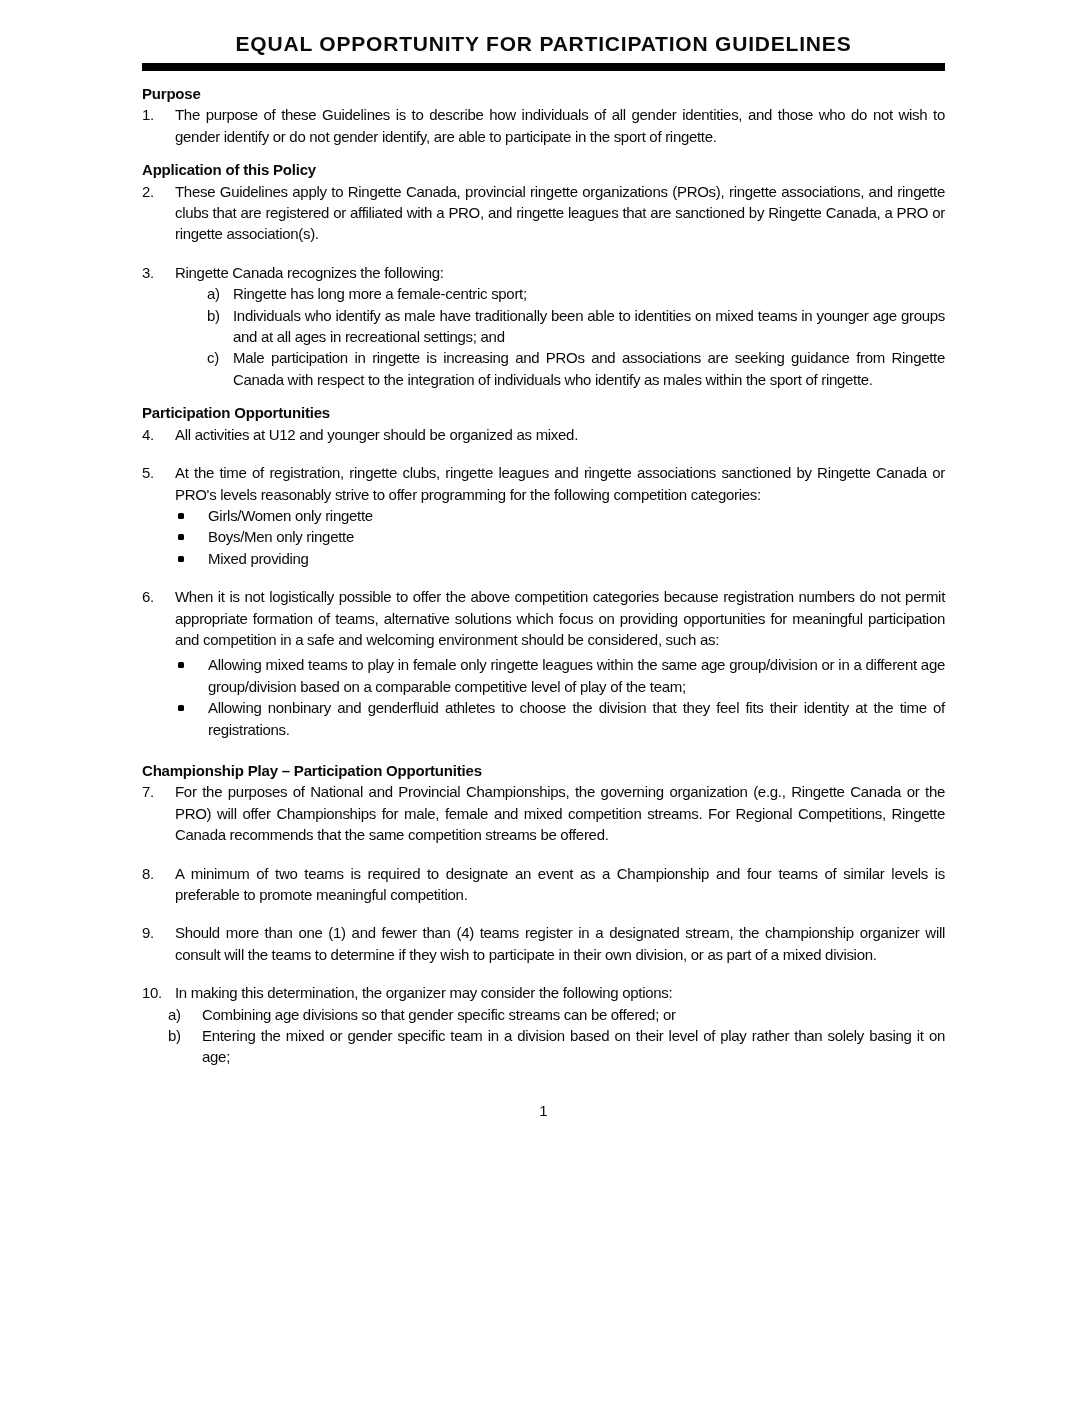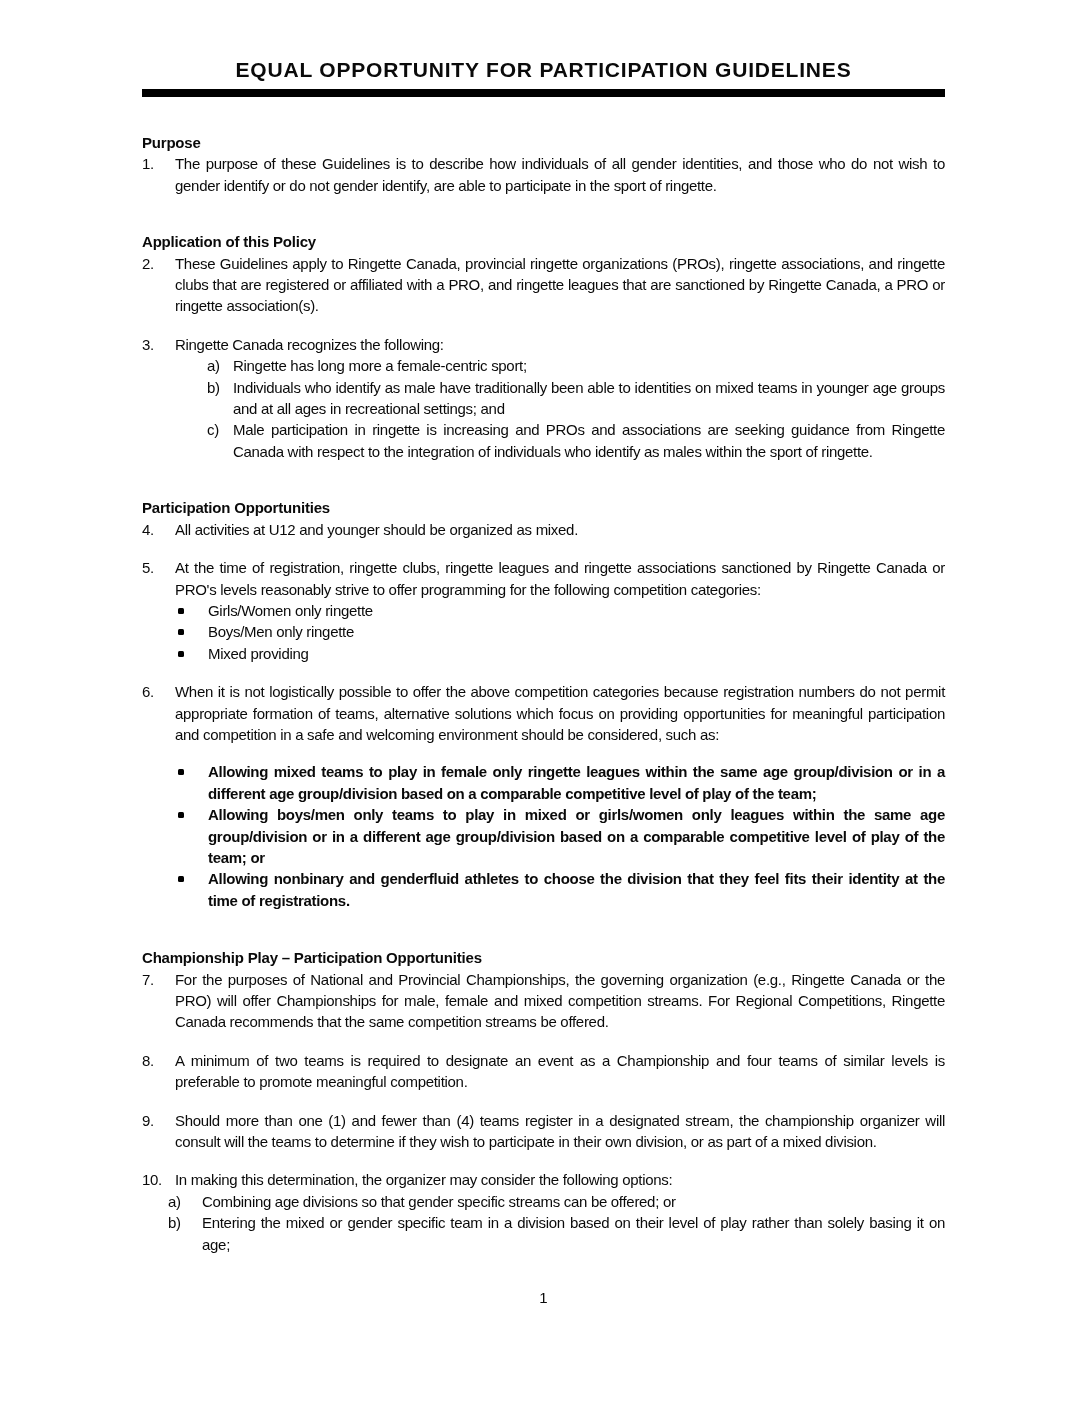--- a/index.html
+++ b/index.html
@@ -15,66 +15,66 @@
     color: #0a0a0a;
     overflow: hidden;
   }
   #doc {
     position: absolute;
     left: 142px;
     top: 0;
     width: 803px;
   }
   .title {
-    margin-top: 57px;
+    margin-top: 31px;
     font-size: 21px;
     line-height: 26px;
     font-weight: 700;
     text-align: center;
     letter-spacing: 0.8px;
     white-space: nowrap;
   }
   .rule {
     margin-top: 6px;
     height: 8px;
     background: #000000;
     width: 100%;
   }
   .section-heading {
     font-weight: 700;
     font-size: 15px;
     line-height: 21.4px;
     letter-spacing: -0.2px;
-    margin-top: 35px;
+    margin-top: 12px;
   }
   #sections .section:first-child .section-heading {
   }
   .section-heading.big {
-    margin-top: 36px;
+    margin-top: 20px;
   }
   .item {
     margin-top: 17px;
     font-size: 15px;
     line-height: 21.4px;
     letter-spacing: -0.3px;
   }
   .section-heading + .item {
     margin-top: 0;
   }
   .row { display: flex; }
   .num {
     width: 33px;
     flex: none;
   }
   .txt {
     flex: 1;
     text-align: justify;
   }
   .bullets { }
-  .bullets.detached { margin-top: 16px; font-weight: bold; }
+  .bullets.detached { margin-top: 4px; }
   .brow {
     display: flex;
     padding-left: 36px;
   }
   .bmark {
     width: 30px;
     flex: none;
   }
   .dot {
     display: block;
@@ -194,26 +194,20 @@
             <div class="brow">
               <div class="bmark">
                 <div class="dot"></div>
               </div>
               <div class="btext">Allowing mixed teams to play in female only ringette leagues within the same age group/division or in a different age group/division based on a comparable competitive level of play of the team;</div>
             </div>
             <div class="brow">
               <div class="bmark">
                 <div class="dot"></div>
               </div>
-              <div class="btext">Allowing boys/men only teams to play in mixed or girls/women only leagues within the same age group/division or in a different age group/division based on a comparable competitive level of play of the team; or</div>
-            </div>
-            <div class="brow">
-              <div class="bmark">
-                <div class="dot"></div>
-              </div>
               <div class="btext">Allowing nonbinary and genderfluid athletes to choose the division that they feel fits their identity at the time of registrations.</div>
             </div>
           </div>
         </div>
       </div>
       <div class="section-wrap section">
         <div class="section-heading big">Championship Play – Participation Opportunities</div>
         <div class="item">
           <div class="row">
             <div class="num">7.</div>

